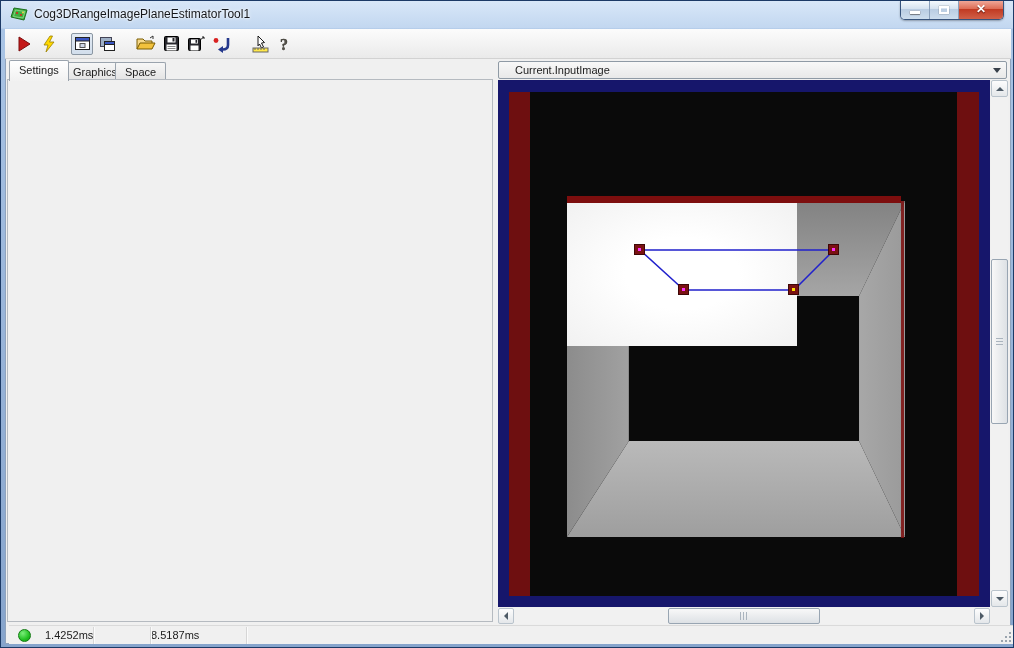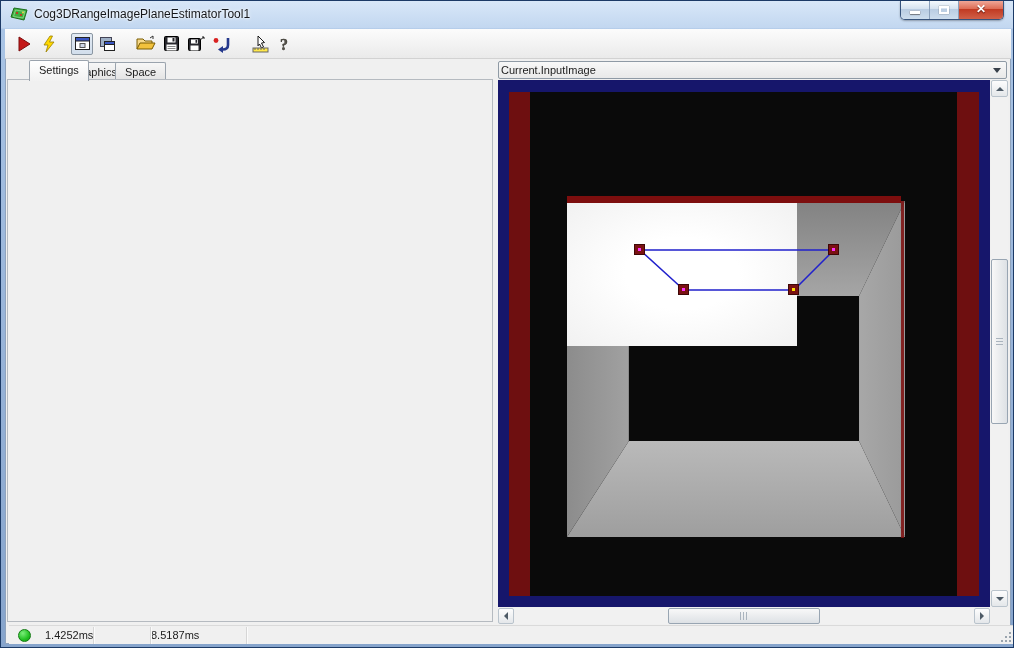--- a/index.html
+++ b/index.html
@@ -26,30 +26,30 @@
 
   
   .win-body { left:4px; top:28px; width:1006px; height:615px; background:#f0f0f0; border:1px solid #8fa3bd; }
   .toolbar { left:4px; top:28px; width:1006px; height:30px; background:linear-gradient(#fcfcfc,#eaeaea); border-bottom:1px solid #d2d2d2; display:flex; align-items:center; padding-left:8px; }
   .tb-ic { width:22px; height:22px; display:flex; align-items:center; justify-content:center; margin-right:3px; }
   .tb-btn-pressed { border:1px solid #8a96a2; border-radius:2px; background:linear-gradient(#e2eaf3,#d2deec); }
   .gap1 { margin-left:8px; } .gap2 { margin-left:14px; }
 
   
   .tab { height:19px; line-height:18px; padding:0 9px; border:1px solid #9aa3ad; border-bottom:none; border-radius:2px 2px 0 0; background:linear-gradient(#f7f7f7,#e2e2e2); top:61px; z-index:3; }
-  .tab.active { top:59px; height:21px; background:linear-gradient(#ffffff,#f1f1f1); z-index:5;margin-left:20px; }
+  .tab.active { top:59px; height:21px; background:linear-gradient(#ffffff,#f1f1f1); z-index:5; }
   .tabpage { left:6px; top:78px; width:486px; height:543px; background:#f0f0f0; border:1px solid #b5bac0; z-index:4; }
 
   
   .groupbox { border:1px solid #d5d9de; border-radius:3px; }
   .gb-label { position:absolute; top:-8px; left:8px; background:#f0f0f0; padding:0 4px; white-space:nowrap; }
   .dis { color:#9aa0a6; }
 
   
-  .dd { background:#fff; border:1px solid #8f9aa5; border-radius:2px; display:flex; align-items:center; padding-left:2px; white-space:nowrap; overflow:hidden; }
+  .dd { background:#fff; border:1px solid #8f9aa5; border-radius:2px; display:flex; align-items:center; padding-left:16px; white-space:nowrap; overflow:hidden; }
   .dd .arr { position:absolute; right:5px; top:50%; margin-top:-2px; width:0; height:0; border-left:4px solid transparent; border-right:4px solid transparent; border-top:5px solid #38404a; }
   .dd.disabled { border-color:#c4cad0; color:#8c9196; }
   .dd.disabled .arr { border-top-color:#aab0b6; }
   .dd.shaded { background:linear-gradient(#f8f8f8,#e9e9e9); }
 
   
   .radio { width:13px; height:13px; border-radius:50%; border:1px solid #8d9aa6; background:radial-gradient(circle at 40% 35%, #ffffff, #dcdfe2); position:relative; }
   .radio.on::after { content:''; position:absolute; inset:2px; border-radius:50%; background:radial-gradient(circle at 35% 35%, #9fd0f8, #2a6db8 70%); }
 
   

